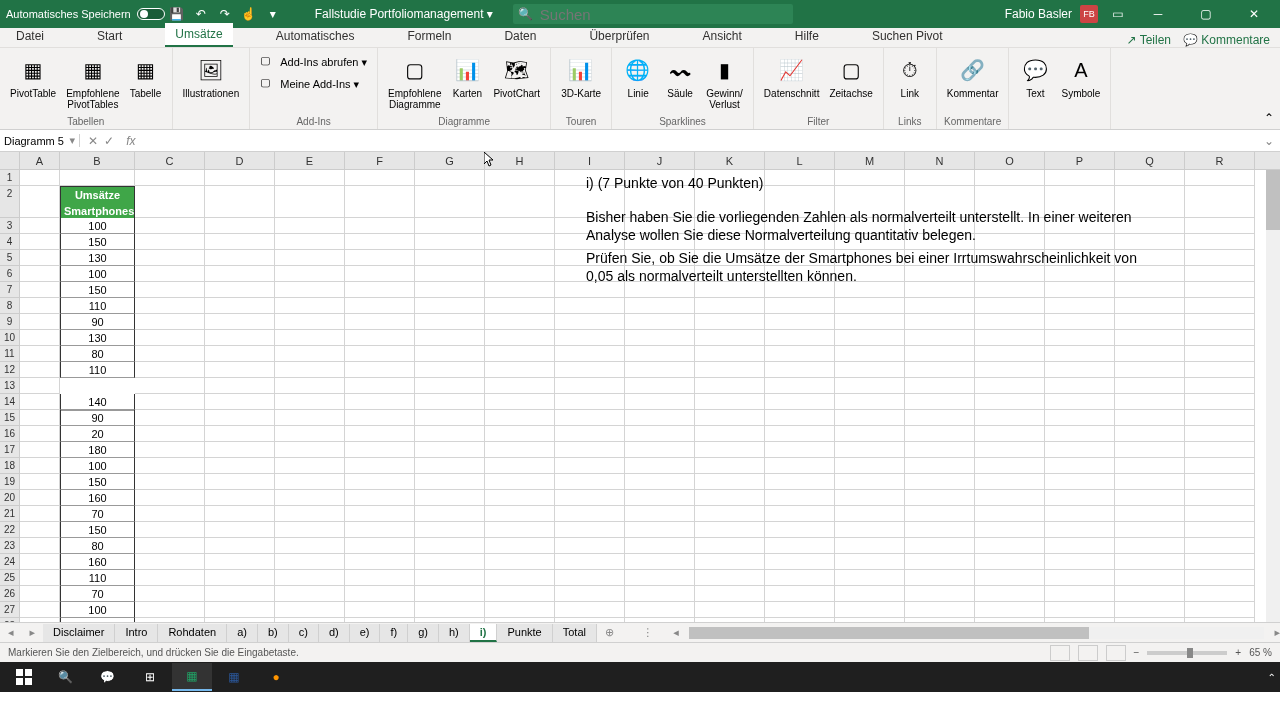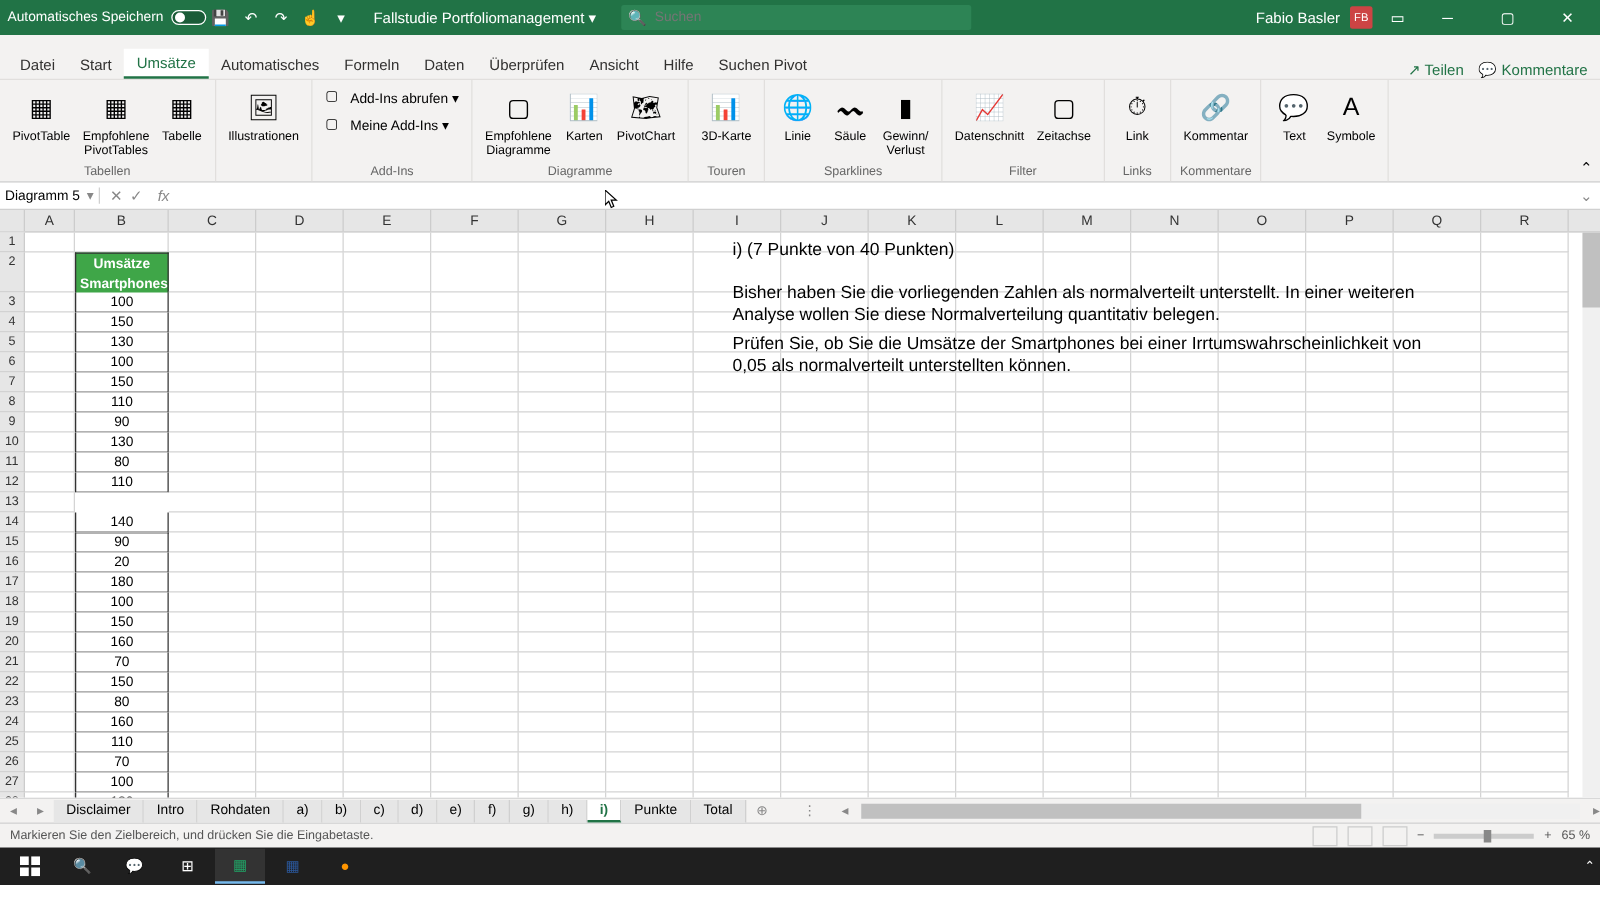--- a/index.html
+++ b/index.html
@@ -4,29 +4,29 @@
 <style>
 * { margin: 0; padding: 0; box-sizing: border-box; font-family: 'Segoe UI', Arial, sans-serif; }
 body { width: 1280px; height: 720px; overflow: hidden; background: #fff; font-size: 12px; }
 
 
 .titlebar { height: 28px; background: #217346; display: flex; align-items: center; color: #fff; padding: 0 6px; }
 .autosave { display: flex; align-items: center; gap: 6px; font-size: 11px; }
 .toggle { width: 28px; height: 12px; background: #1a5c38; border-radius: 6px; position: relative; border: 1px solid #fff; }
 .toggle::after { content:''; position: absolute; width: 8px; height: 8px; background: #fff; border-radius: 50%; top: 1px; left: 2px; }
 .qa-icon { width: 16px; height: 16px; margin: 0 4px; display: inline-flex; align-items: center; justify-content: center; cursor: pointer; }
-.doc-title { flex: 0 0 auto; margin-left: 14px; font-size: 12px; }
+.doc-title { flex: 0 0 auto; margin-left: 30px; font-size: 12px; }
 .search-box { margin-left: 20px; background: #2d8455; height: 20px; width: 280px; display: flex; align-items: center; padding: 0 6px; border-radius: 2px; }
-.search-box input { background: transparent; border: none; color: #d0e8db; font-size: 11px; width: 100%; outline: none; }
+.search-box input { background: transparent; border: none; color: #d0e8db; font-size: 15px; width: 100%; outline: none; }
 .titlebar-right { margin-left: auto; display: flex; align-items: center; gap: 8px; }
 .user-badge { width: 18px; height: 18px; background: #c44; border-radius: 2px; display: flex; align-items: center; justify-content: center; font-size: 9px; }
 .win-btn { width: 40px; height: 28px; display: flex; align-items: center; justify-content: center; cursor: pointer; }
 
 
-.ribbon-tabs { height: 36px; background: #f3f2f1; display: flex; align-items: flex-end; border-bottom: 1px solid #e1dfdd; padding-left: 6px; }
+.ribbon-tabs { height: 20px; background: #f3f2f1; display: flex; align-items: flex-end; border-bottom: 1px solid #e1dfdd; padding-left: 6px; gap: 33px; }
 .ribbon-tab { padding: 4px 10px; font-size: 12px; cursor: pointer; color: #323130; }
 .ribbon-tab.active { background: #fff; color: #217346; border-bottom: 2px solid #217346; }
 .ribbon-right { margin-left: auto; display: flex; gap: 12px; padding-right: 10px; align-items: center; }
 .share-btn { color: #217346; font-size: 12px; }
 
 
 .ribbon { height: 82px; background: #f3f2f1; display: flex; border-bottom: 1px solid #d0d0d0; position: relative; }
 .ribbon-group { display: flex; flex-direction: column; align-items: center; padding: 4px 6px 0; border-right: 1px solid #e1dfdd; }
 .group-items { display: flex; gap: 2px; align-items: flex-start; flex: 1; }
 .group-label { font-size: 10px; color: #666; padding: 2px 0; }

